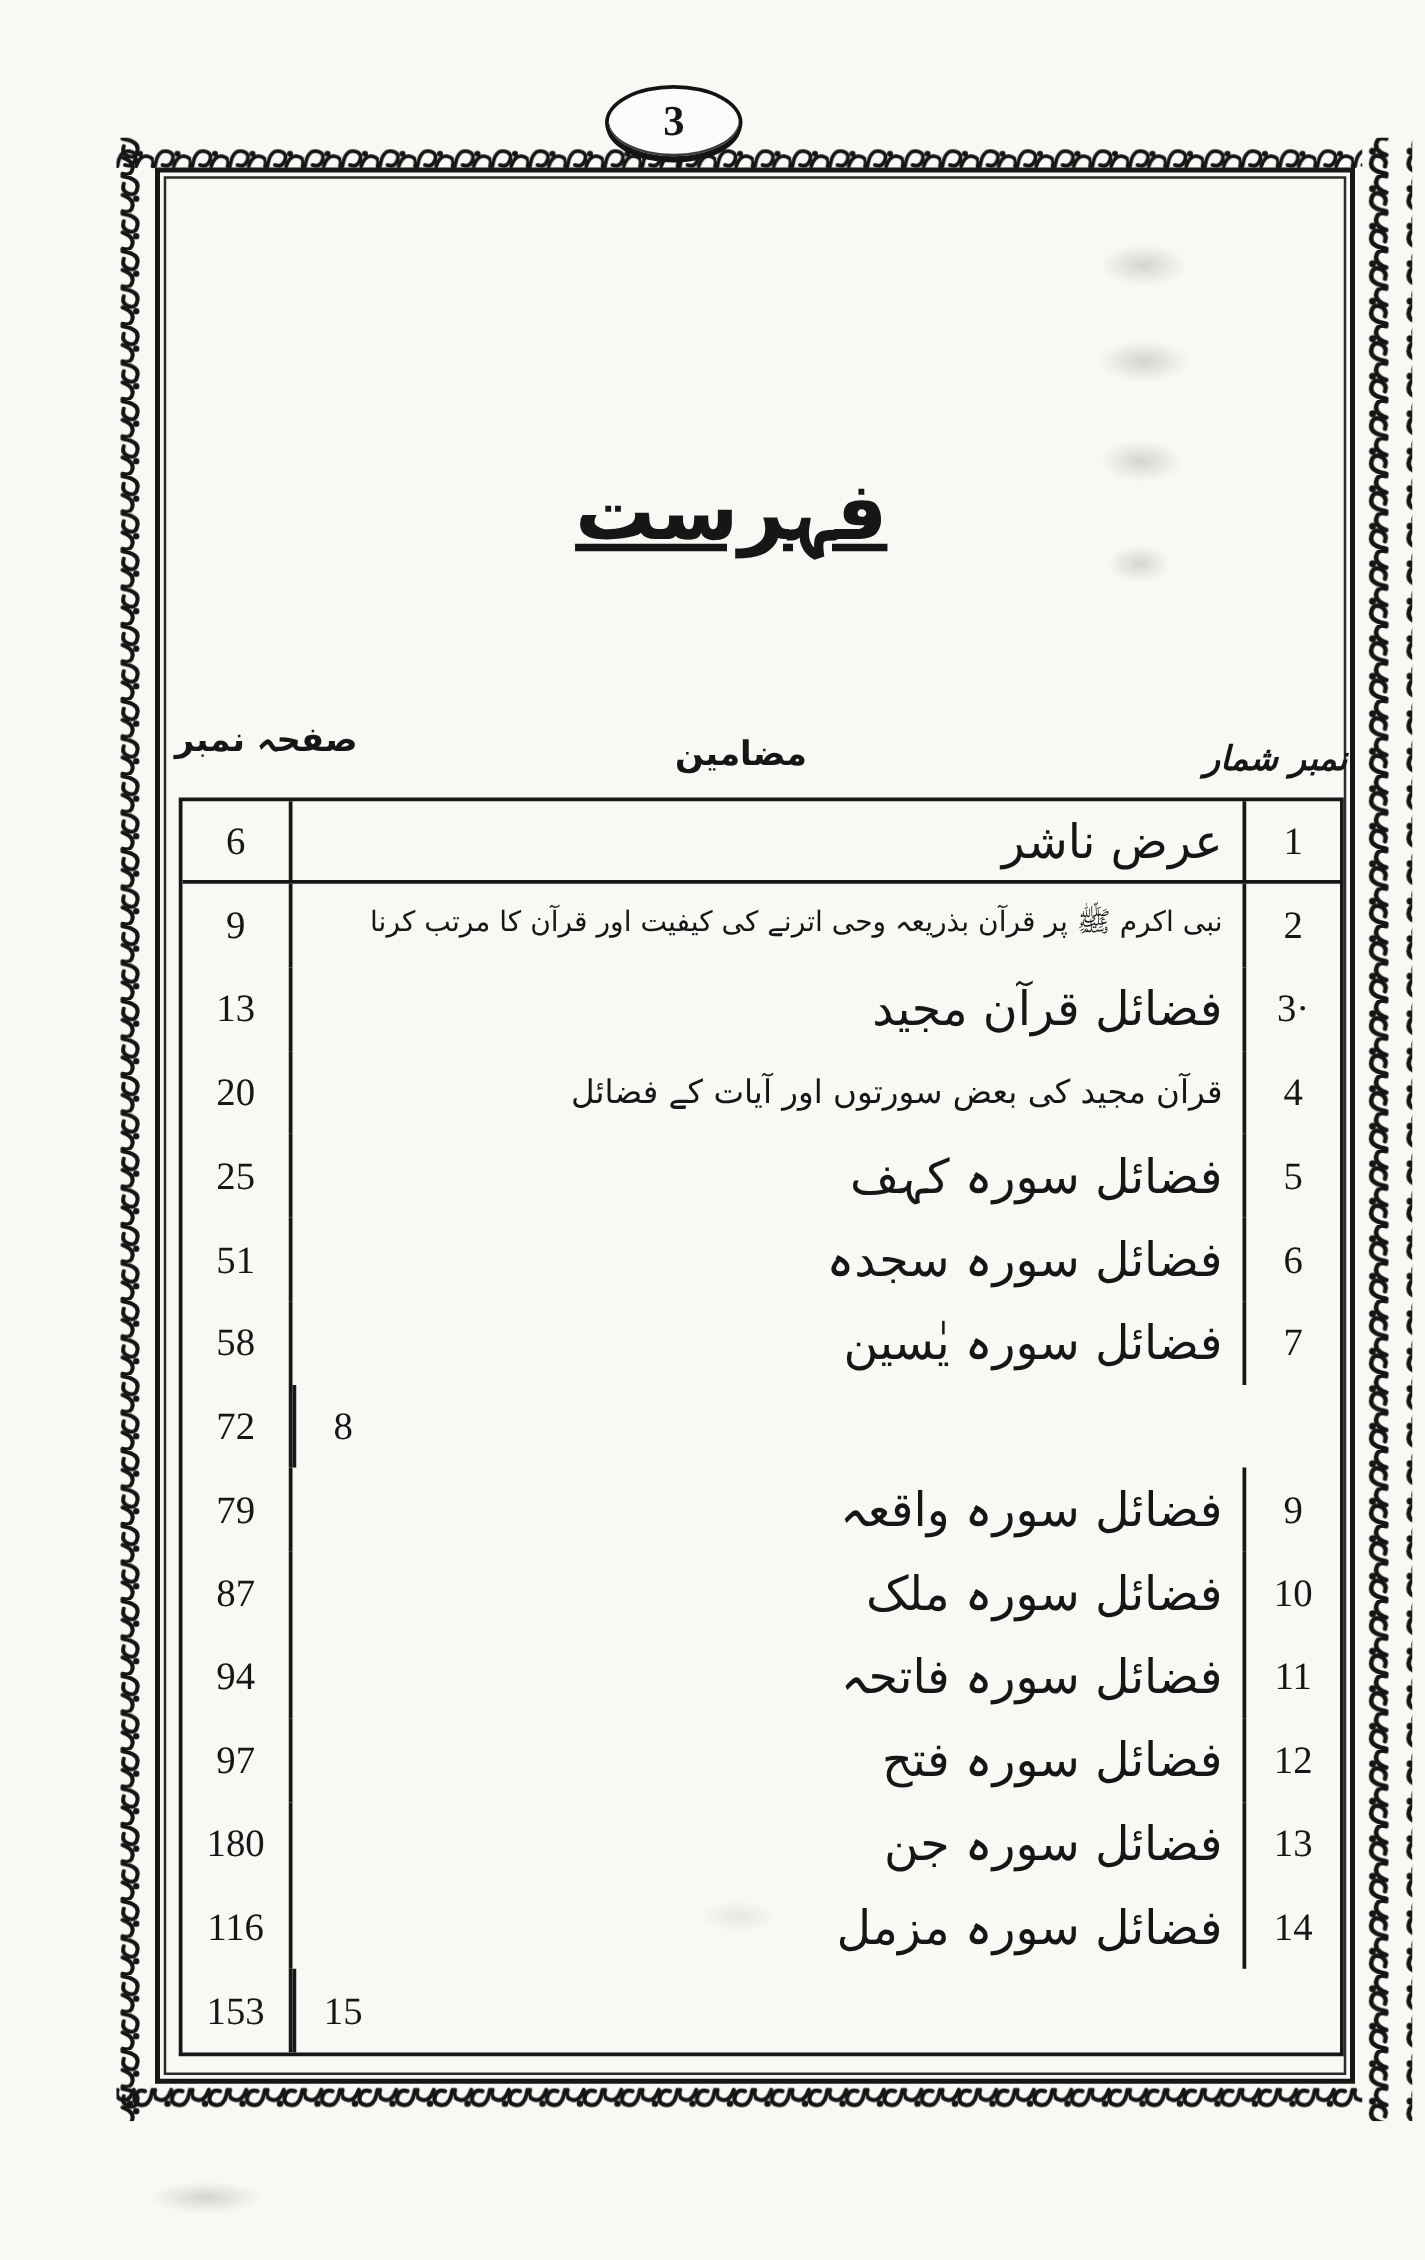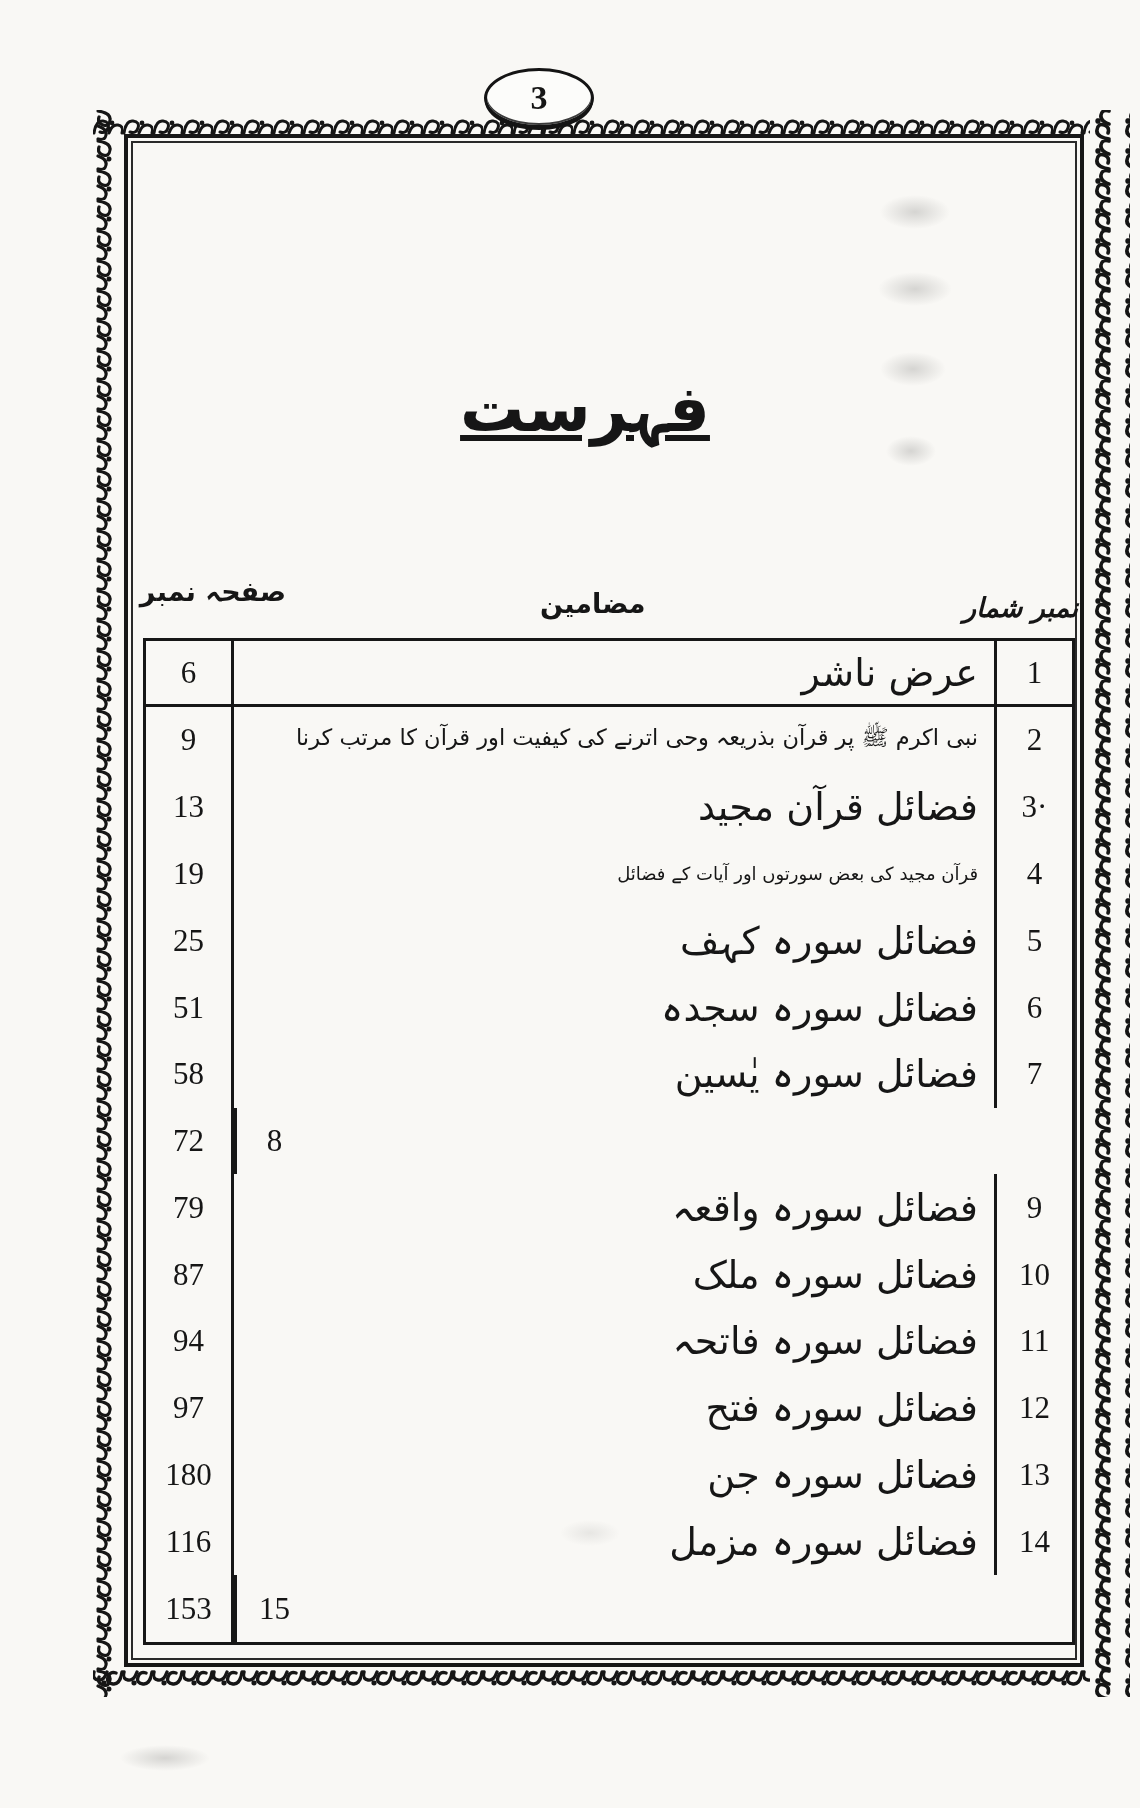--- a/index.html
+++ b/index.html
@@ -57,21 +57,21 @@
   }
   .cell.subject {
     flex:1 1 auto; direction:rtl; padding:0 16px 0 10px;
     font-size:38px; white-space:nowrap; overflow:hidden;
   }
   .cell.serial {
     flex:0 0 78px; justify-content:center; border-left:3px solid #171717;
     font-family:"Liberation Serif","DejaVu Serif",serif; font-size:31px;
   }
   .row.long .cell.subject { font-size:22.5px; }
-  .row.med  .cell.subject { font-size:18px;padding-left:16px; }
+  .row.med  .cell.subject { font-size:26px;padding-left:16px; }
   
   .smudge {
     position:absolute; border-radius:50%;
     background:radial-gradient(closest-side, rgba(120,120,118,.28), rgba(120,120,118,0));
   }
   .sm1 { left:880px; top:195px;  width:70px; height:34px; }
   .sm2 { left:878px; top:272px;  width:74px; height:34px; }
   .sm3 { left:880px; top:352px;  width:66px; height:34px; }
   .sm4 { left:886px; top:436px;  width:50px; height:30px; }
   .sm5 { left:120px; top:1745px; width:90px; height:26px; }
@@ -154,21 +154,21 @@
       <div class="cell serial">2</div>
     </div>
 
     <div class="row">
       <div class="cell page">13</div>
       <div class="cell subject">فضائل قرآن مجید</div>
       <div class="cell serial">3·</div>
     </div>
 
     <div class="row med">
-      <div class="cell page">19</div>
+      <div class="cell page">20</div>
       <div class="cell subject">قرآن مجید کی بعض سورتوں اور آیات کے فضائل</div>
       <div class="cell serial">4</div>
     </div>
 
     <div class="row">
       <div class="cell page">25</div>
       <div class="cell subject">فضائل سورہ کہف</div>
       <div class="cell serial">5</div>
     </div>
 

